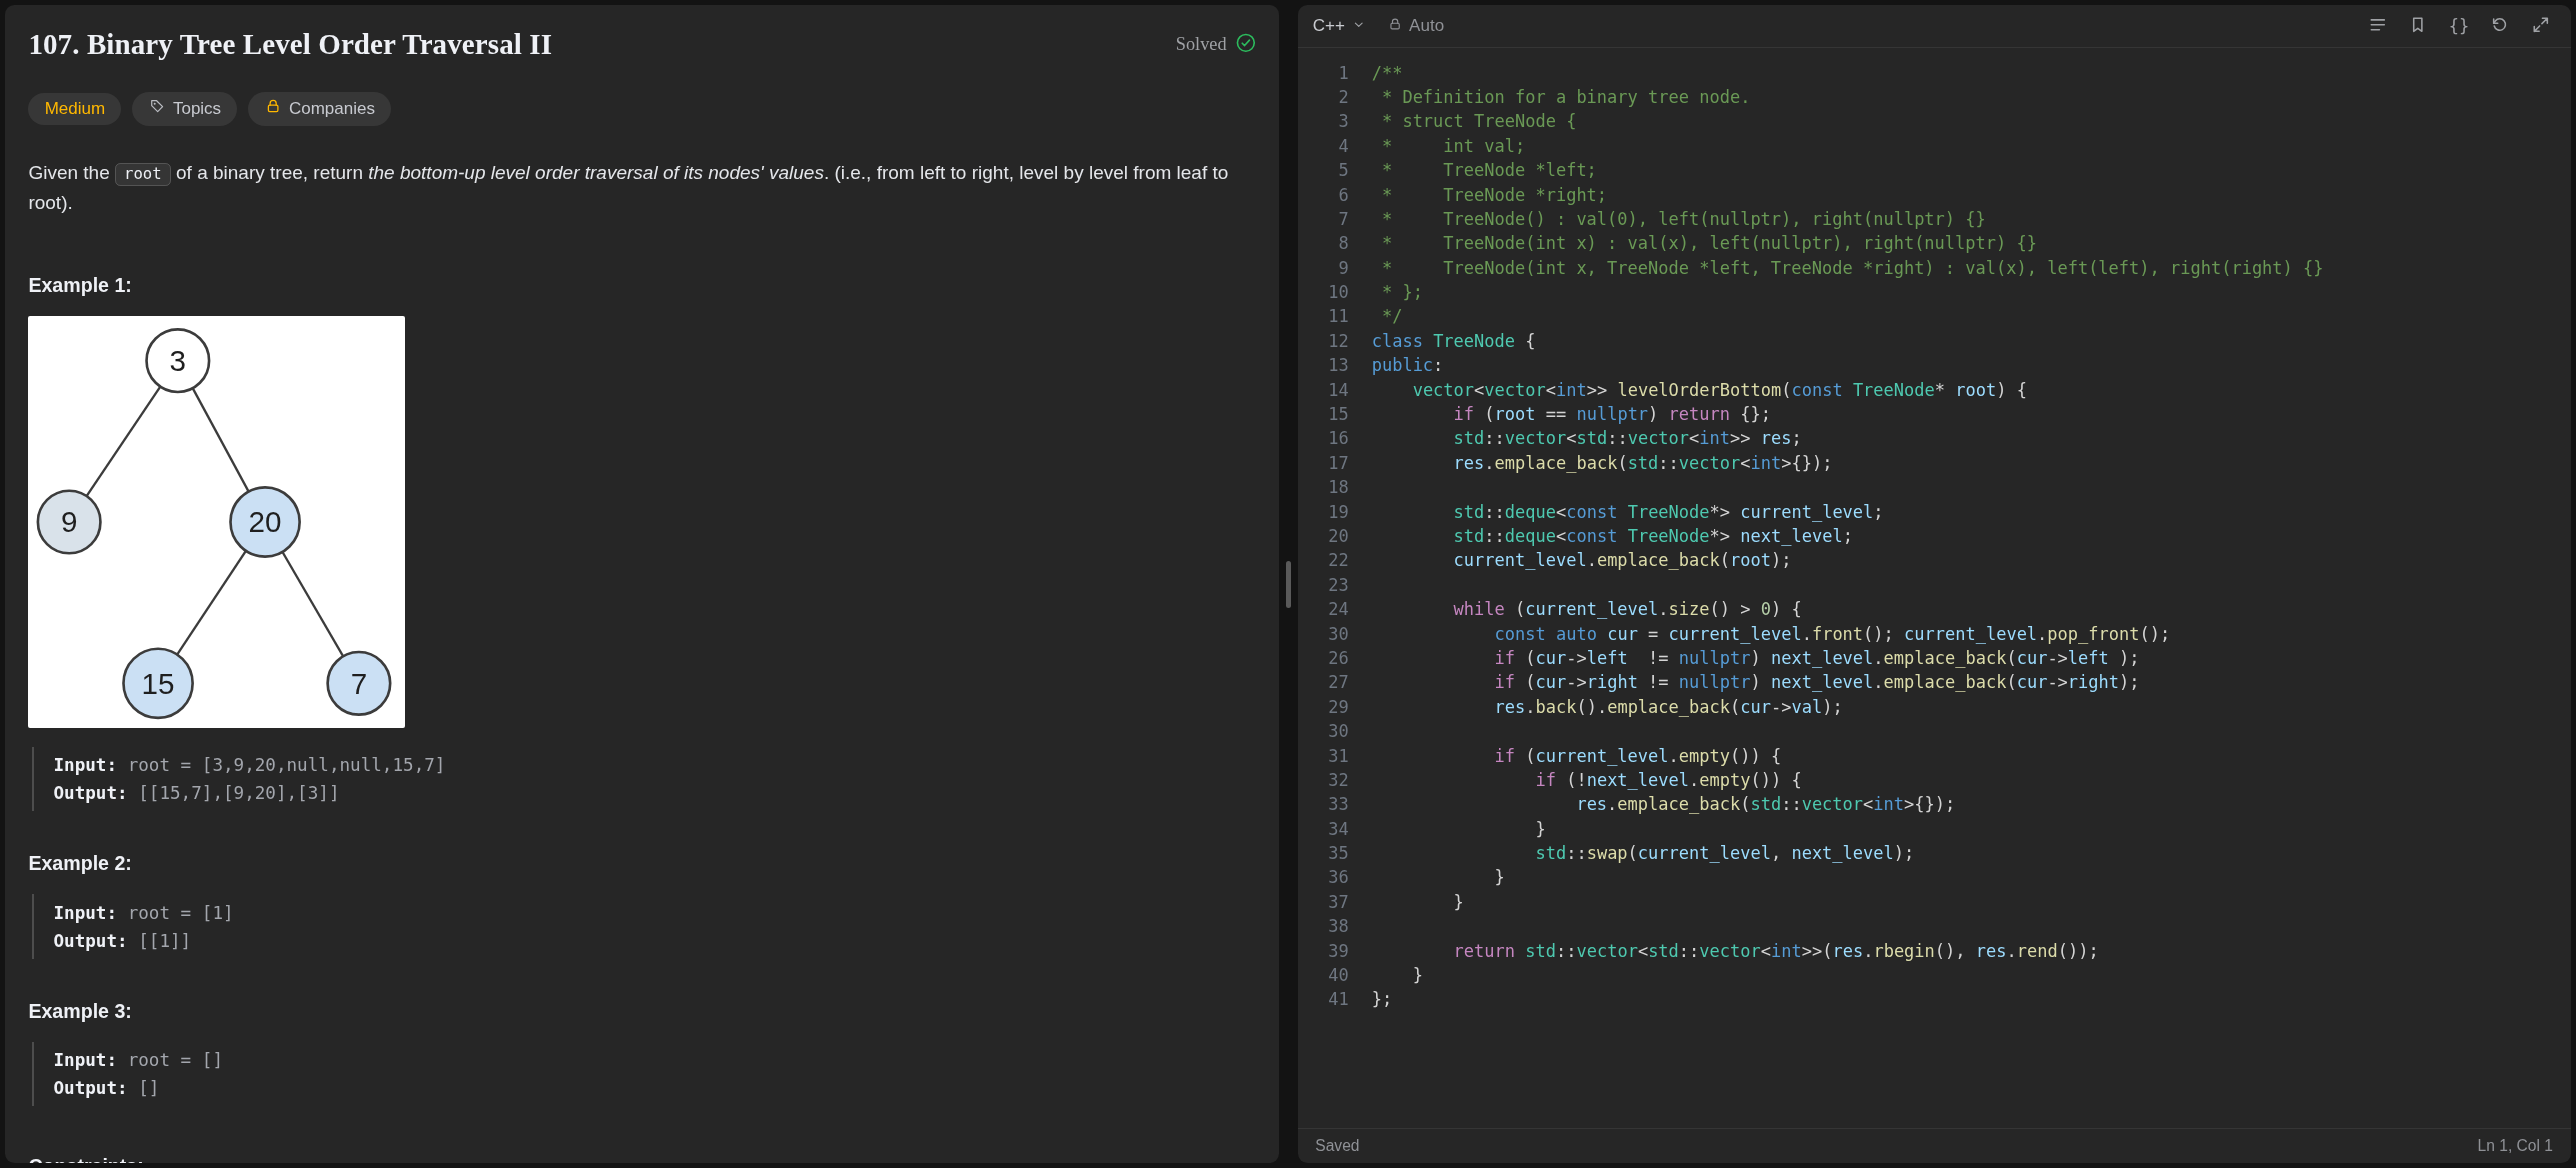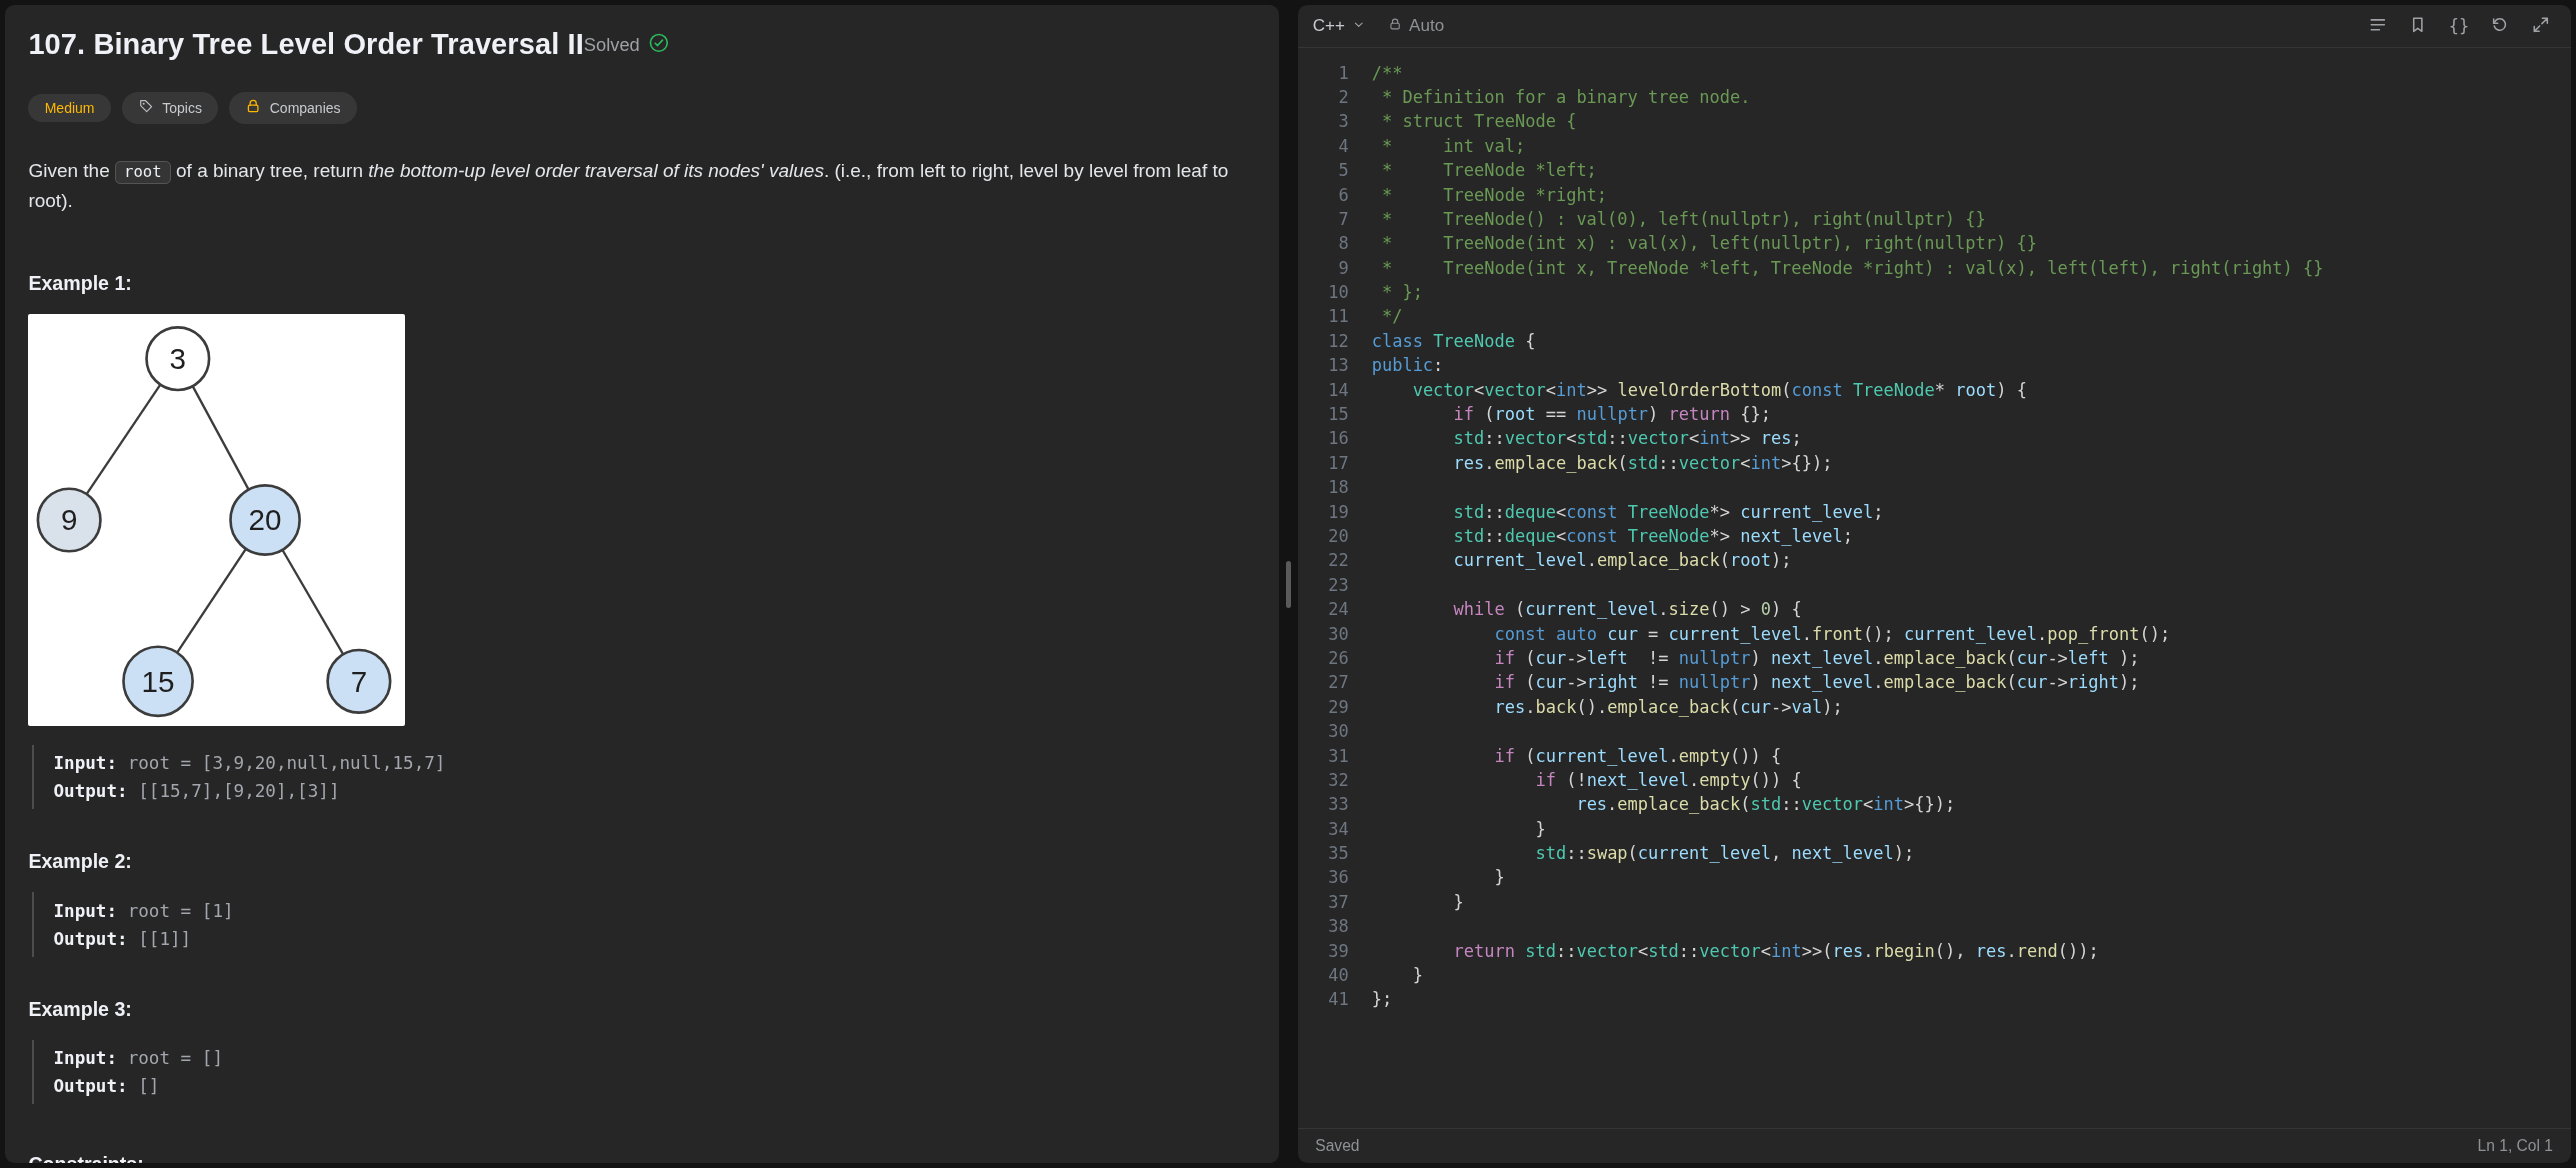--- a/index.html
+++ b/index.html
@@ -8,28 +8,28 @@
   .workspace { display:flex; width:100%; height:100%; padding:5.4px; }
 
   
   .panel { background:#262626; border-radius:9.5px; height:1158px; overflow:hidden; }
   .panel.left { width:1274px; padding:0 23px; }
   .divider { width:18.3px; display:flex; align-items:center; justify-content:center; cursor:col-resize; }
   .divider .handle { width:5.4px; height:47px; border-radius:2.7px; background:#5a5a5a; }
   .panel.right { flex:1; display:flex; flex-direction:column; }
 
   
-  .title-row { display:flex; align-items:center; padding-top:23px; }
+  .title-row { display:flex; justify-content:space-between; align-items:center; padding-top:23px;font-family:Liberation Serif, serif; }
   h1.title { font-size:29px; font-weight:700; color:#eff1f6; letter-spacing:0.1px; }
   .solved { display:flex; align-items:center; gap:8.1px; color:#9fa1a5; font-size:18.3px; }
   .solved svg { width:21.7px; height:21.7px; }
 
   .pills { display:flex; gap:10.8px; margin-top:31px; align-items:center; }
   .pill { display:inline-flex; align-items:center; gap:8.1px; background:rgba(255,255,255,0.08);
-          border-radius:677px; padding:6.1px 16.3px; font-size:14px; color:#c8cad0; cursor:pointer; }
+          border-radius:677px; padding:6.1px 16.3px; font-size:17px; color:#c8cad0; cursor:pointer; }
   .pill.medium { color:#ffb800; }
   .pill svg { width:16.3px; height:16.3px; }
 
   .desc { margin-top:32.5px; font-size:19px; line-height:1.55; color:#e4e6ea; max-width:1205px; }
   .desc em { font-style:italic; }
   code.inline-code { font-family:"DejaVu Sans Mono", monospace; font-size:15.6px; color:#eff1f6;
           background:rgba(255,255,255,0.07); border:0.7px solid rgba(247,247,248,0.16);
           border-radius:5.4px; padding:1.4px 8.1px; white-space:nowrap; }
 
   .example-label { margin-top:57px; font-size:19.6px; font-weight:700; color:#eff1f6; }

